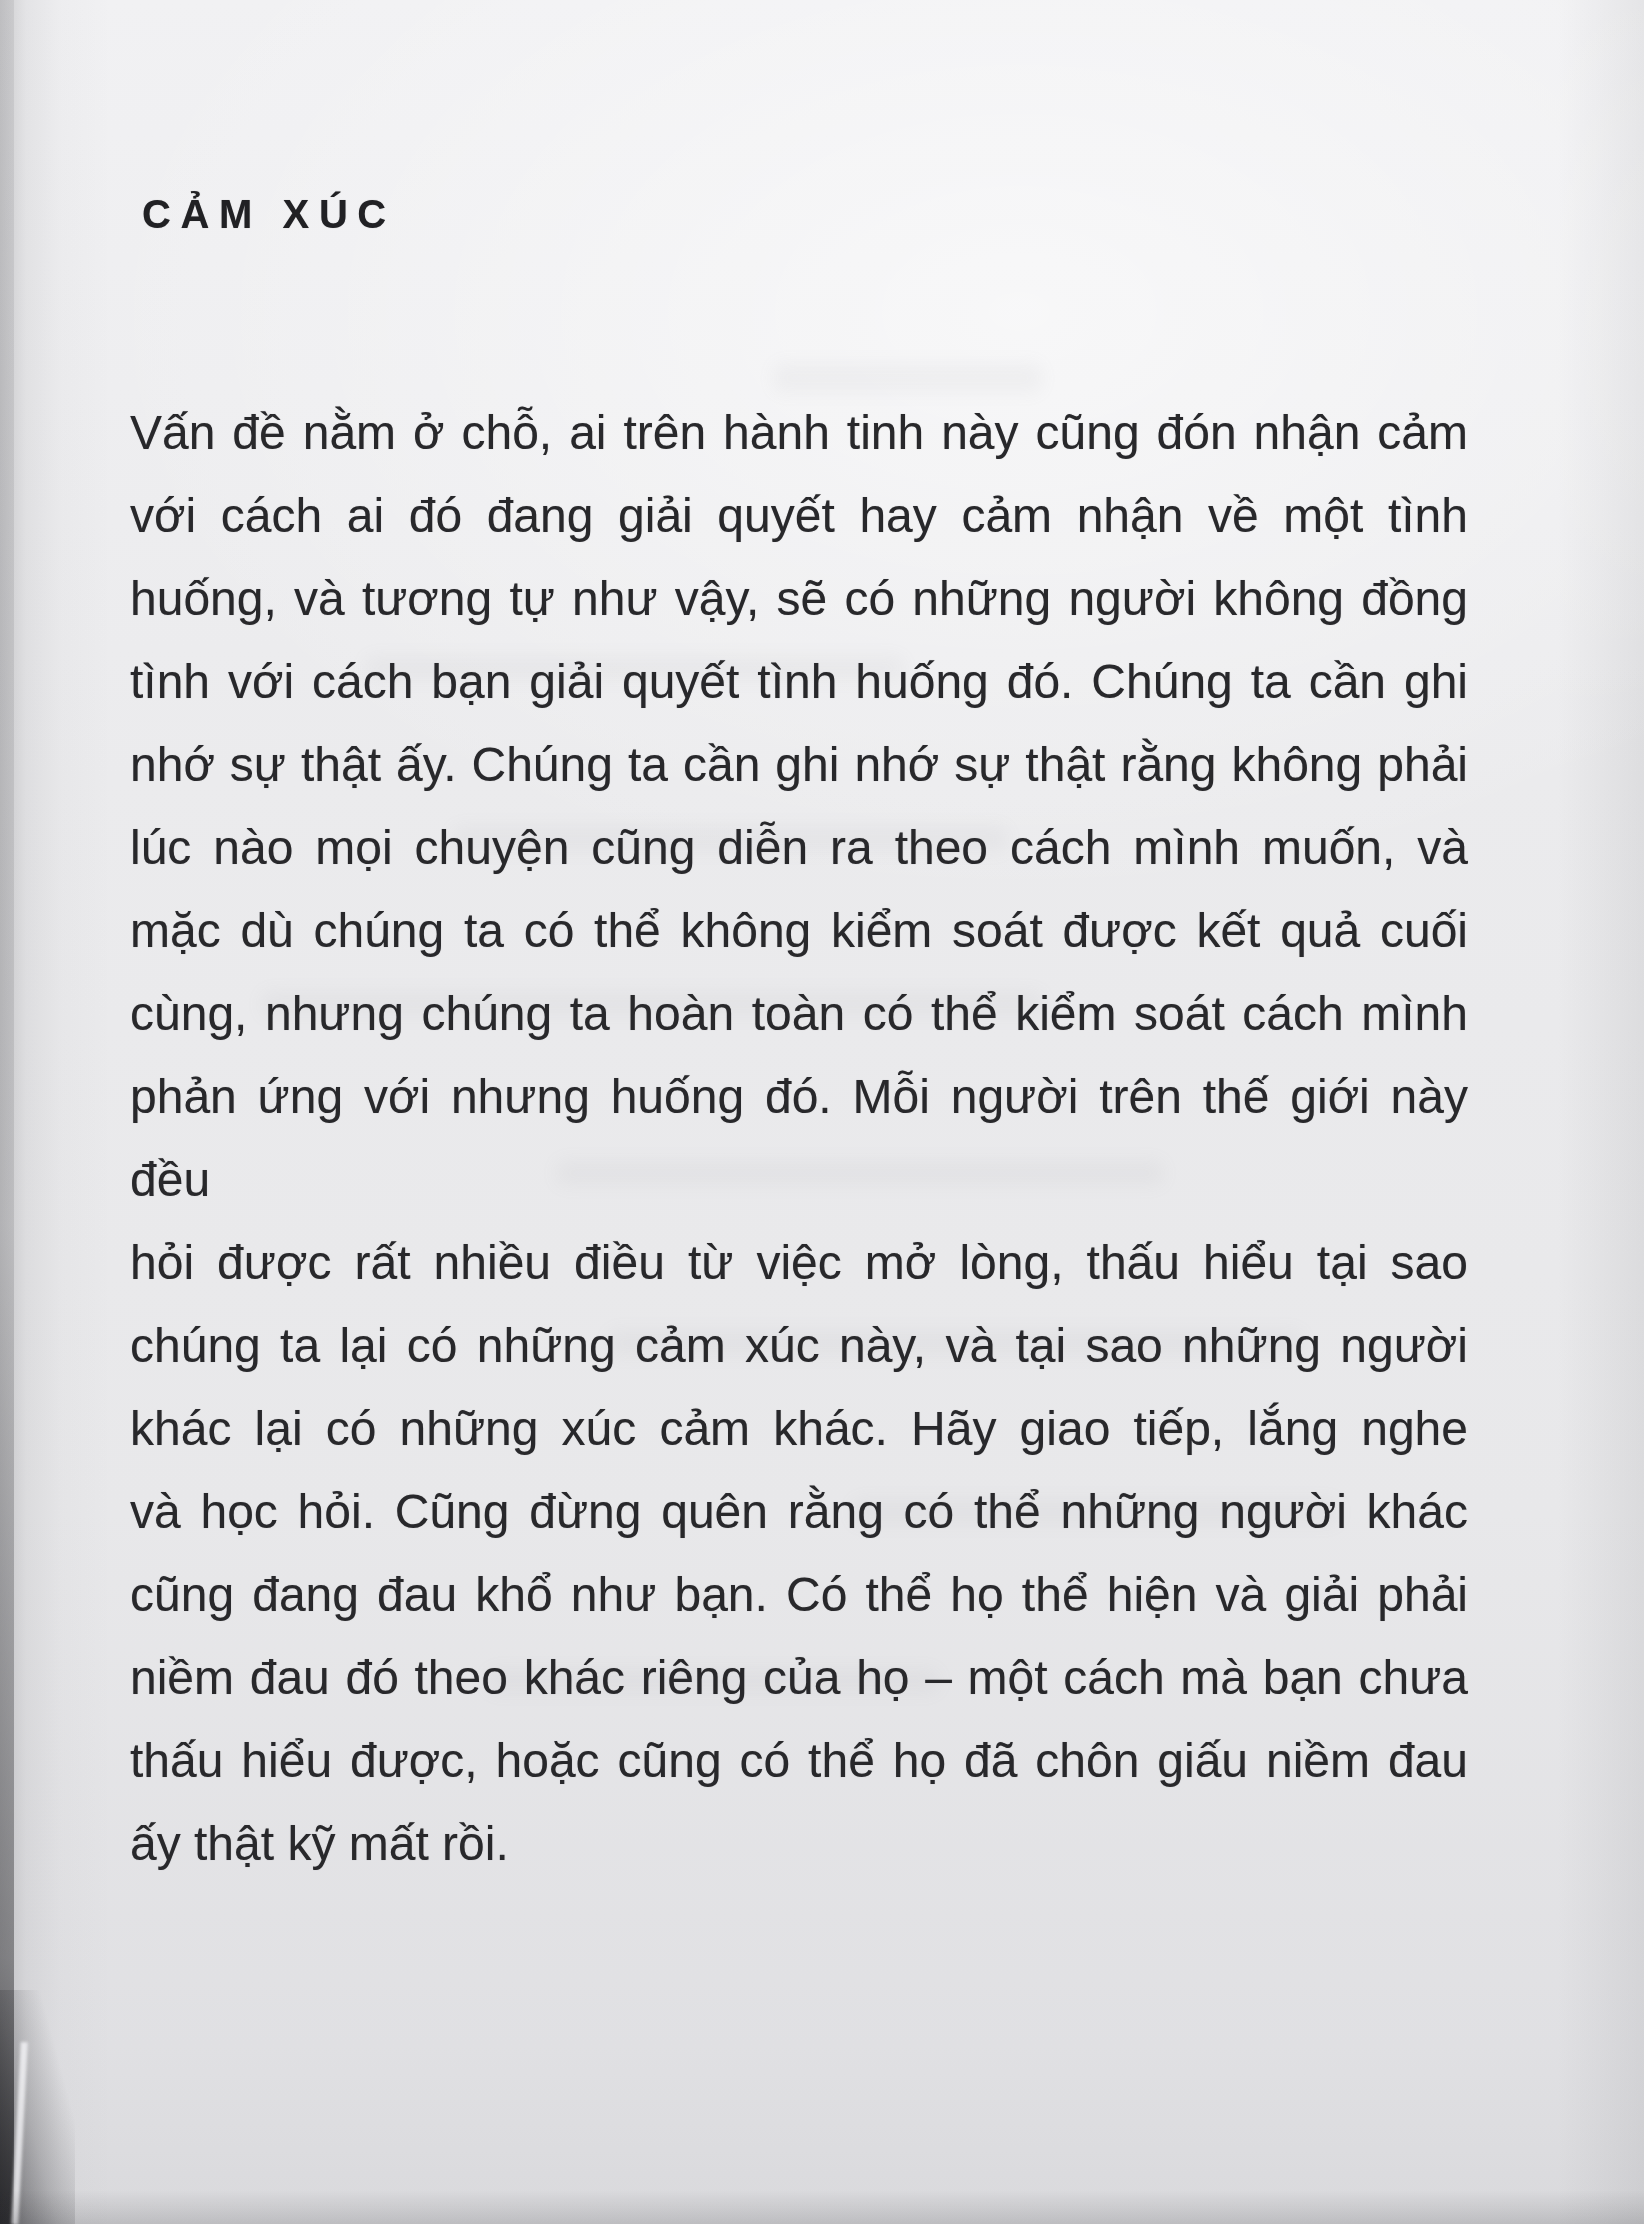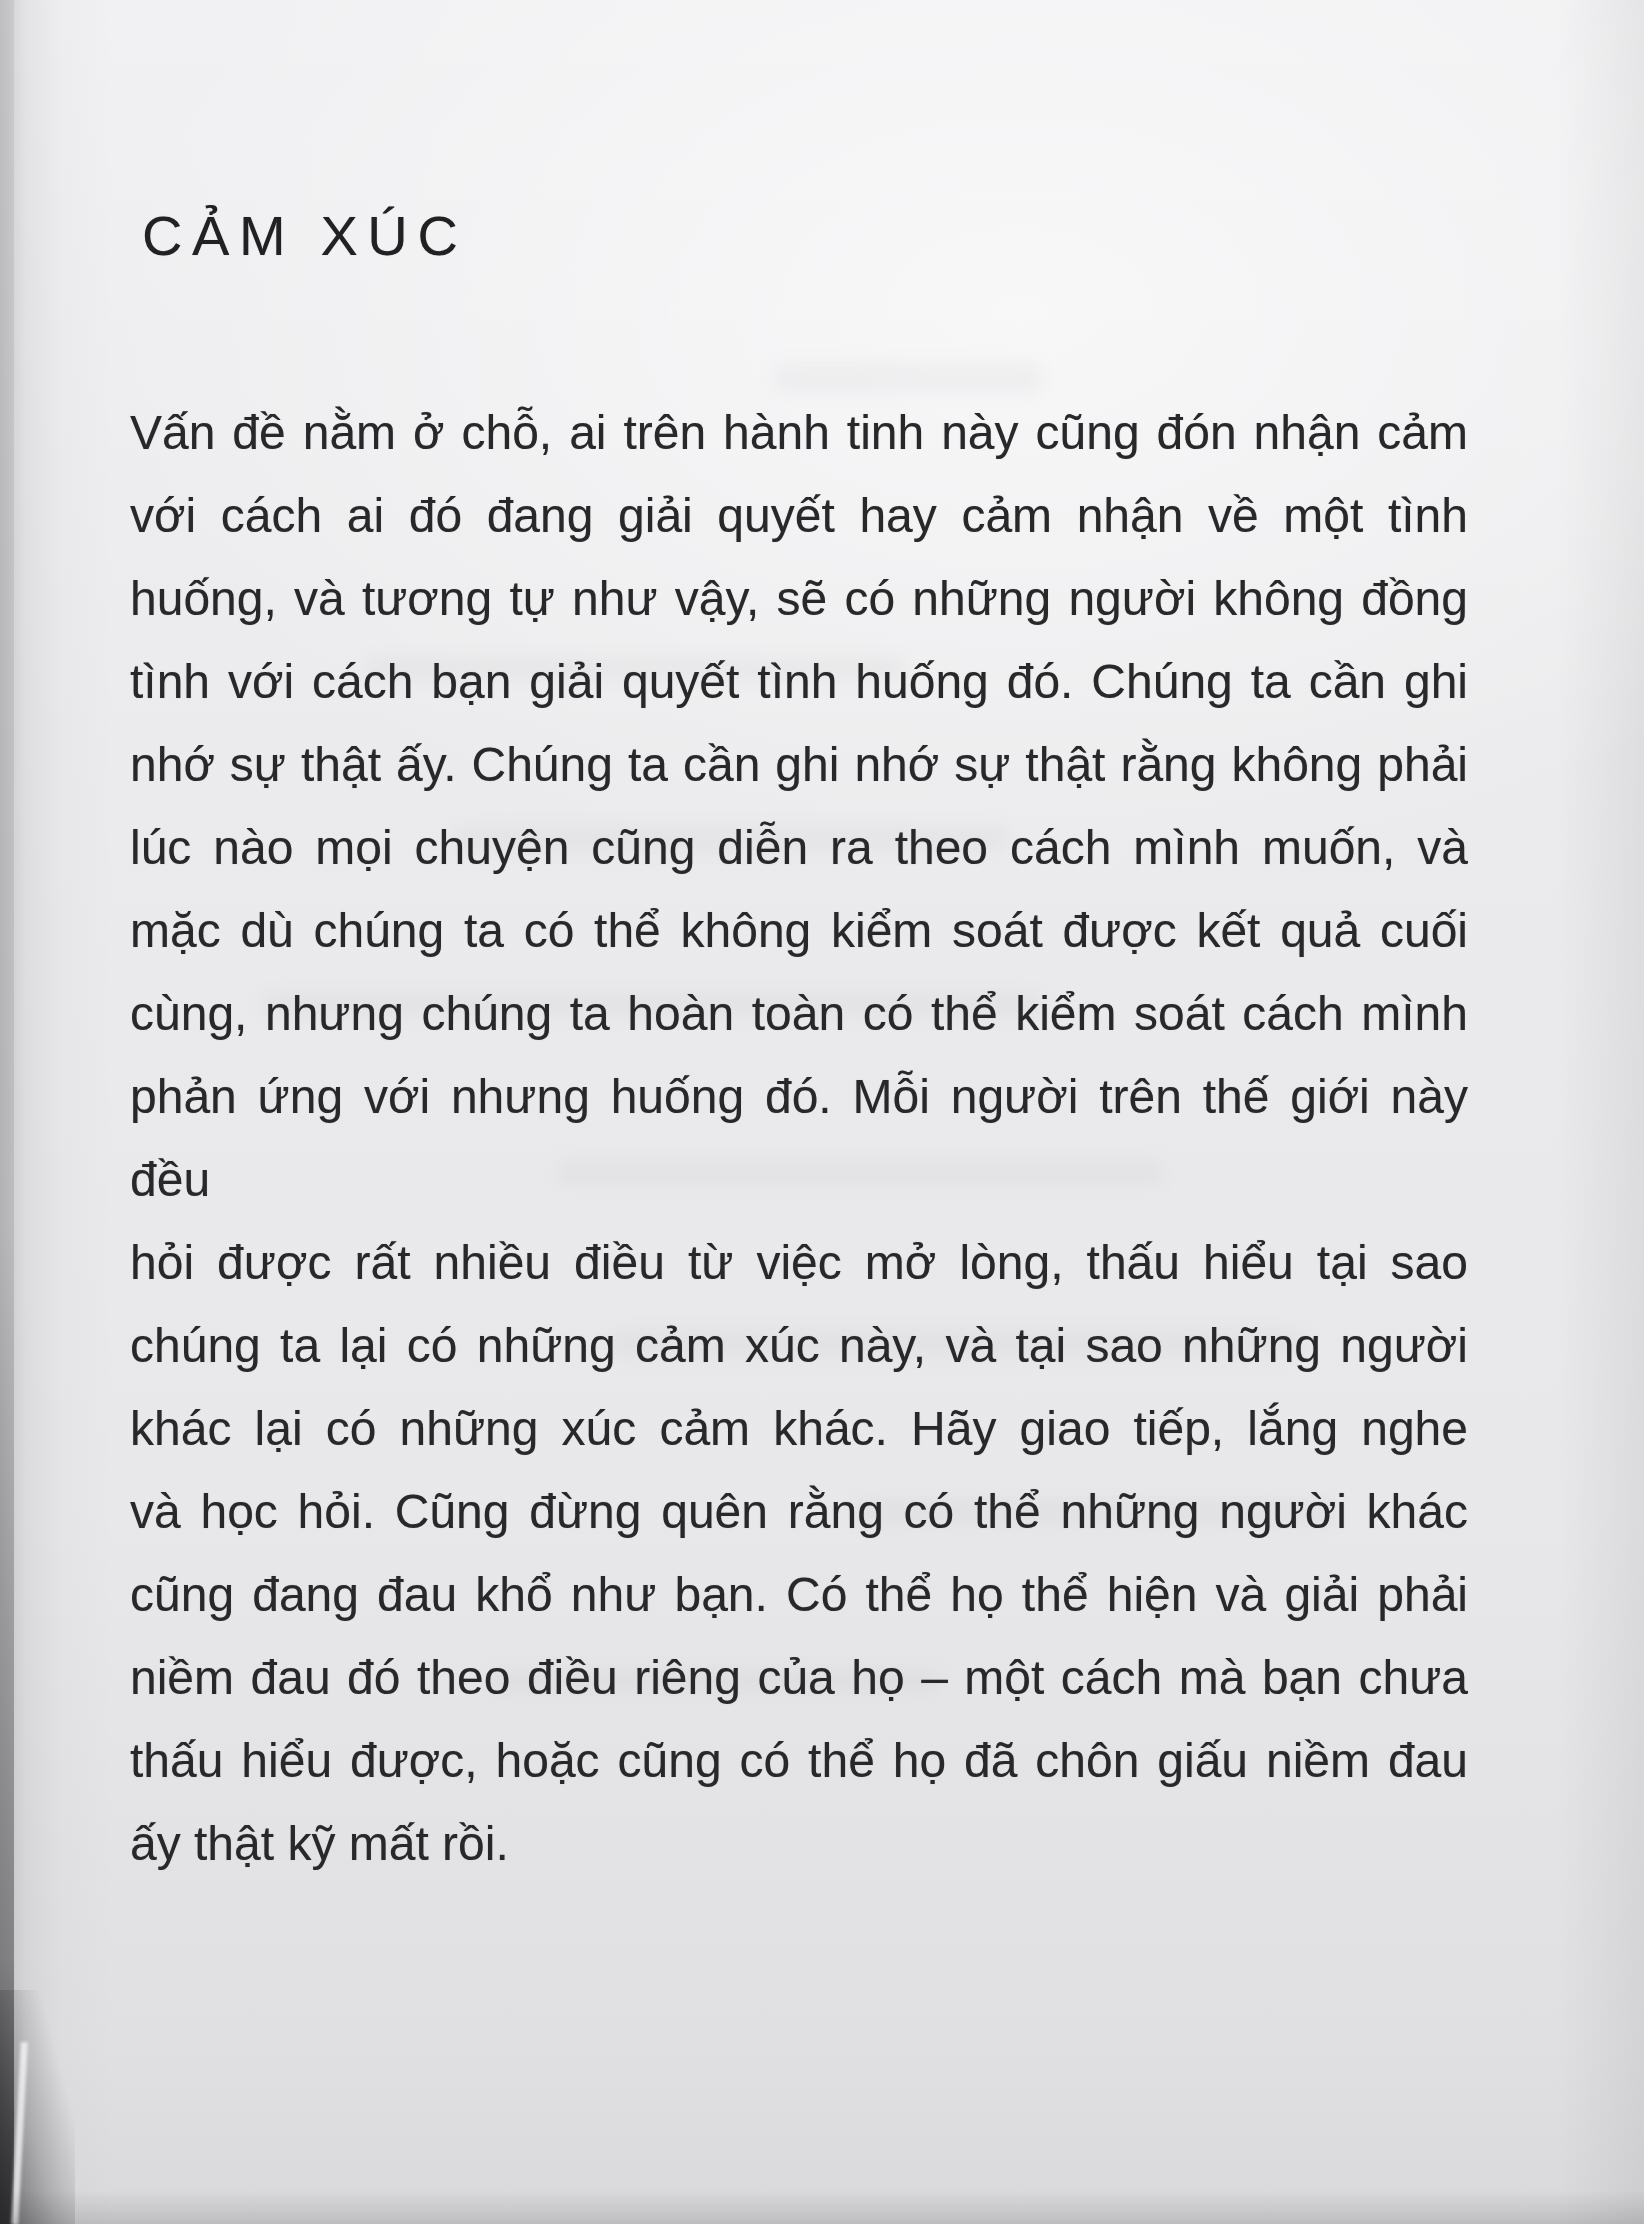--- a/index.html
+++ b/index.html
@@ -53,22 +53,22 @@
   .bottom-shade {
     position: absolute;
     left: 0; bottom: 0;
     width: 100%; height: 35px;
     background: linear-gradient(180deg, rgba(0,0,0,0) 0%, rgba(40,40,44,0.16) 100%);
   }
   .heading {
     position: absolute;
     left: 142px;
     top: 165px;
-    font-size: 56px;
-    font-weight: 400;
+    font-size: 40px;
+    font-weight: 700;
     letter-spacing: 9.6px;
     color: #212124;
     text-shadow: 0 0 0.9px rgba(30,30,32,0.35);
   }
   .bodytext {
     position: absolute;
     left: 130px;
     top: 391px;
     width: 1338px;
     font-size: 48px;
@@ -124,21 +124,21 @@
     <div class="line">nhớ sự thật ấy. Chúng ta cần ghi nhớ sự thật rằng không phải</div>
     <div class="line">lúc nào mọi chuyện cũng diễn ra theo cách mình muốn, và</div>
     <div class="line">mặc dù chúng ta có thể không kiểm soát được kết quả cuối</div>
     <div class="line">cùng, nhưng chúng ta hoàn toàn có thể kiểm soát cách mình</div>
     <div class="line">phản ứng với nhưng huống đó. Mỗi người trên thế giới này đều</div>
     <div class="line">hỏi được rất nhiều điều từ việc mở lòng, thấu hiểu tại sao</div>
     <div class="line">chúng ta lại có những cảm xúc này, và tại sao những người</div>
     <div class="line">khác lại có những xúc cảm khác. Hãy giao tiếp, lắng nghe</div>
     <div class="line">và học hỏi. Cũng đừng quên rằng có thể những người khác</div>
     <div class="line">cũng đang đau khổ như bạn. Có thể họ thể hiện và giải phải</div>
-    <div class="line">niềm đau đó theo điều riêng của họ – một cách mà bạn chưa</div>
+    <div class="line">niềm đau đó theo khác riêng của họ – một cách mà bạn chưa</div>
     <div class="line">thấu hiểu được, hoặc cũng có thể họ đã chôn giấu niềm đau</div>
     <div class="line last">ấy thật kỹ mất rồi.</div>
   </div>
 
   <div class="left-edge-dark"></div>
   <div class="corner-wedge"></div>
   <div class="page-edge-sliver"></div>
   <div class="bottom-shade"></div>
 
 </div>

